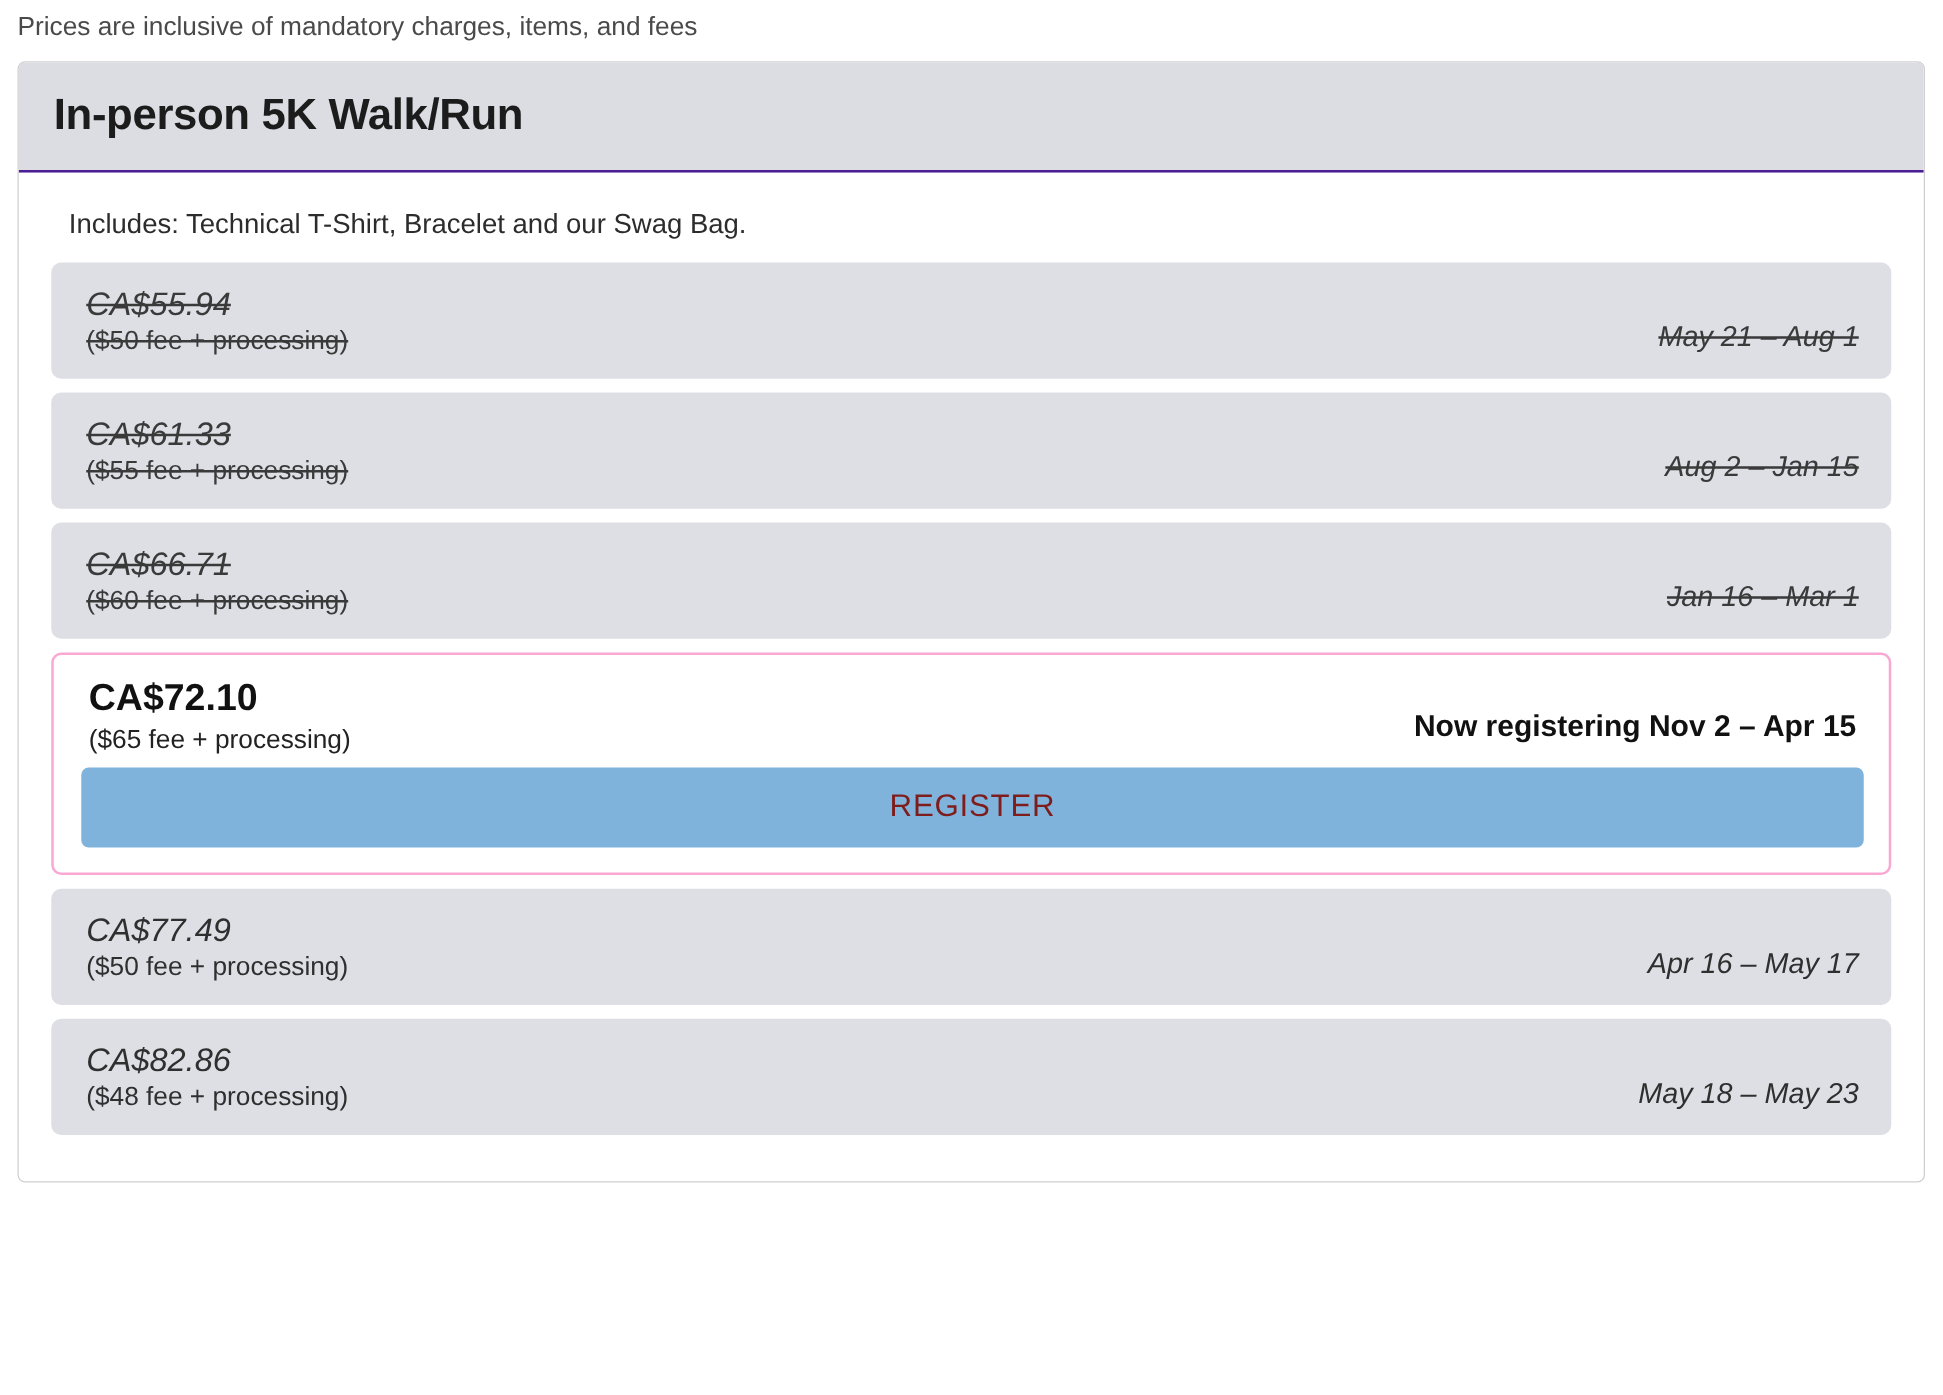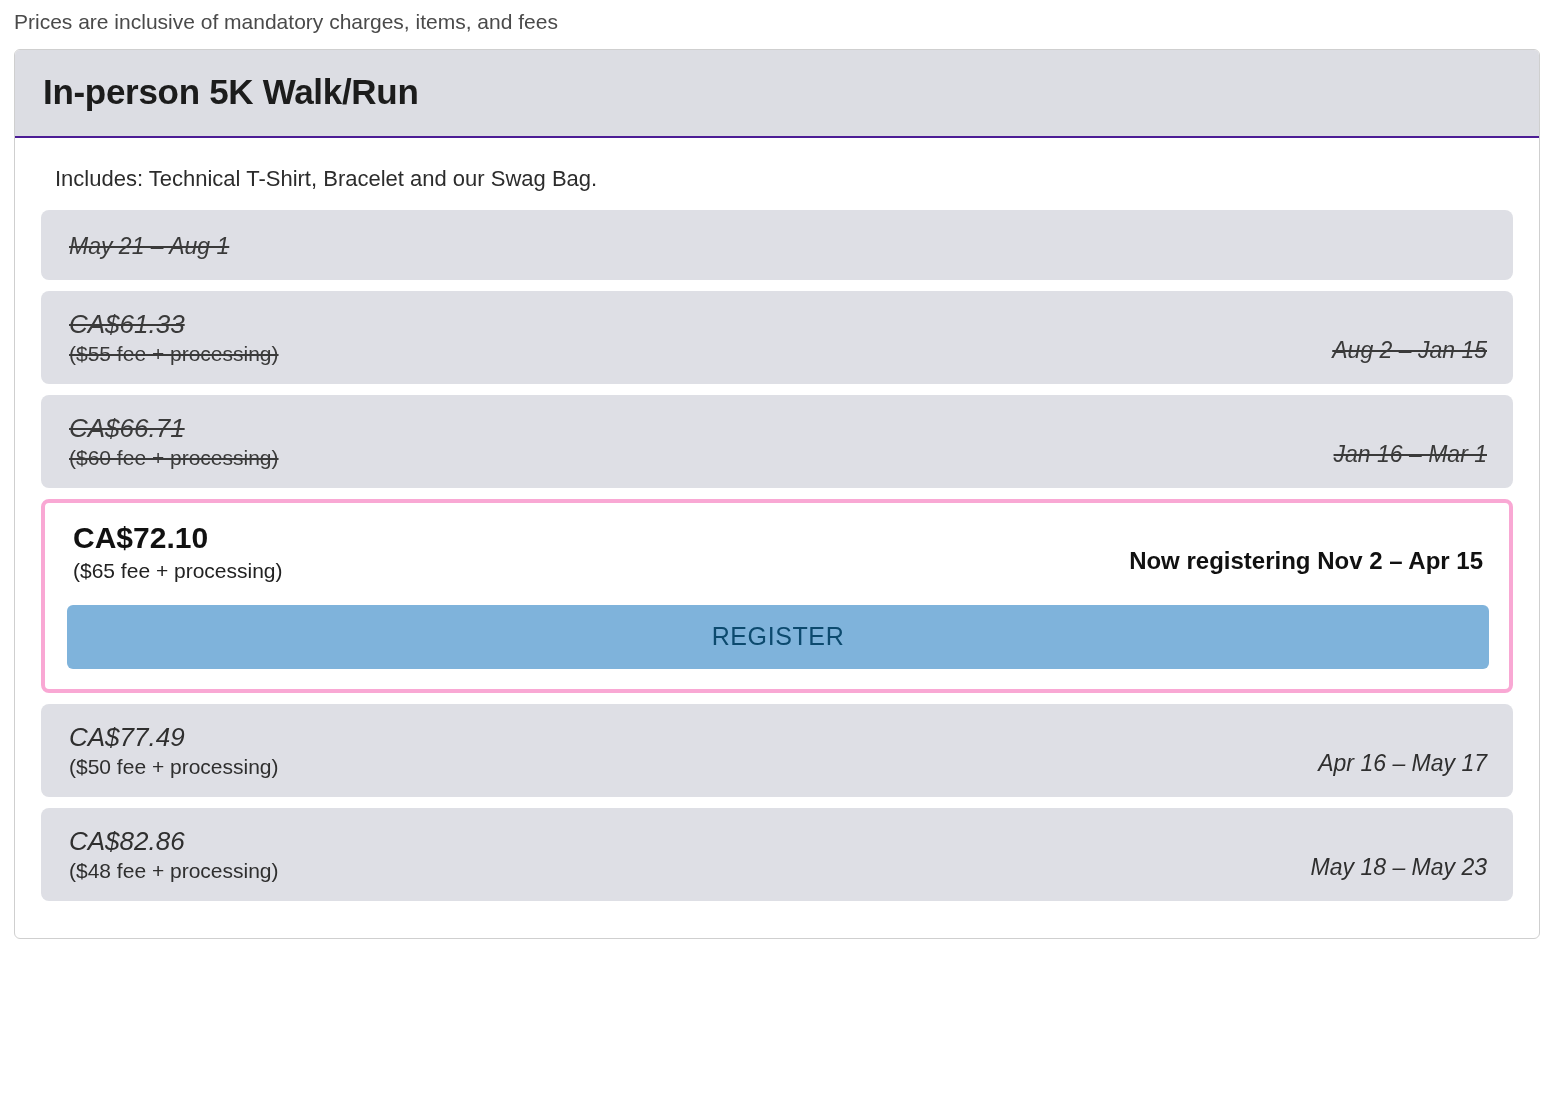--- a/index.html
+++ b/index.html
@@ -101,21 +101,21 @@
 
   .tier.past .price,
   .tier.past .fee,
   .tier.past .daterange {
     text-decoration: line-through;
     color: #3a3a3a;
   }
 
   .tier.active {
     background: #ffffff;
-    border: 4px solid #f9a8d4;
+    border: 2px solid #f9a8d4;
     border-radius: 8px;
     padding: 18px 20px 20px 22px;
     display: block;
     margin-bottom: 11px;
   }
 
   .active-top {
     display: flex;
     justify-content: space-between;
     align-items: flex-start;
@@ -140,23 +140,23 @@
     font-weight: bold;
     color: #111111;
     padding-top: 26px;
     padding-right: 6px;
     text-align: right;
   }
 
   .register-btn {
     display: block;
     width: 100%;
-    margin-top: 22px;
+    margin-top: 10px;
     background: #7fb3db;
-    color: #0c4a6e;
+    color: #7f1d1d;
     border: none;
     border-radius: 6px;
     font-size: 25px;
     font-family: "Liberation Sans", sans-serif;
     letter-spacing: 0.6px;
     padding: 17px 0 18px 0;
     cursor: pointer;
     text-align: center;
   }
 
@@ -177,20 +177,24 @@
 
     <div class="card-header">
       <div class="card-title">In-person 5K Walk/Run</div>
     </div>
 
     <div class="card-body">
 
       <div class="includes">Includes: Technical T-Shirt, Bracelet and our Swag Bag.</div>
 
       <div class="tier past">
+        <div class="price-block">
+          <div class="price">CA$55.94</div>
+          <div class="fee">($50 fee + processing)</div>
+        </div>
         <div class="daterange">May 21 – Aug 1</div>
       </div>
 
       <div class="tier past">
         <div class="price-block">
           <div class="price">CA$61.33</div>
           <div class="fee">($55 fee + processing)</div>
         </div>
         <div class="daterange">Aug 2 – Jan 15</div>
       </div>

